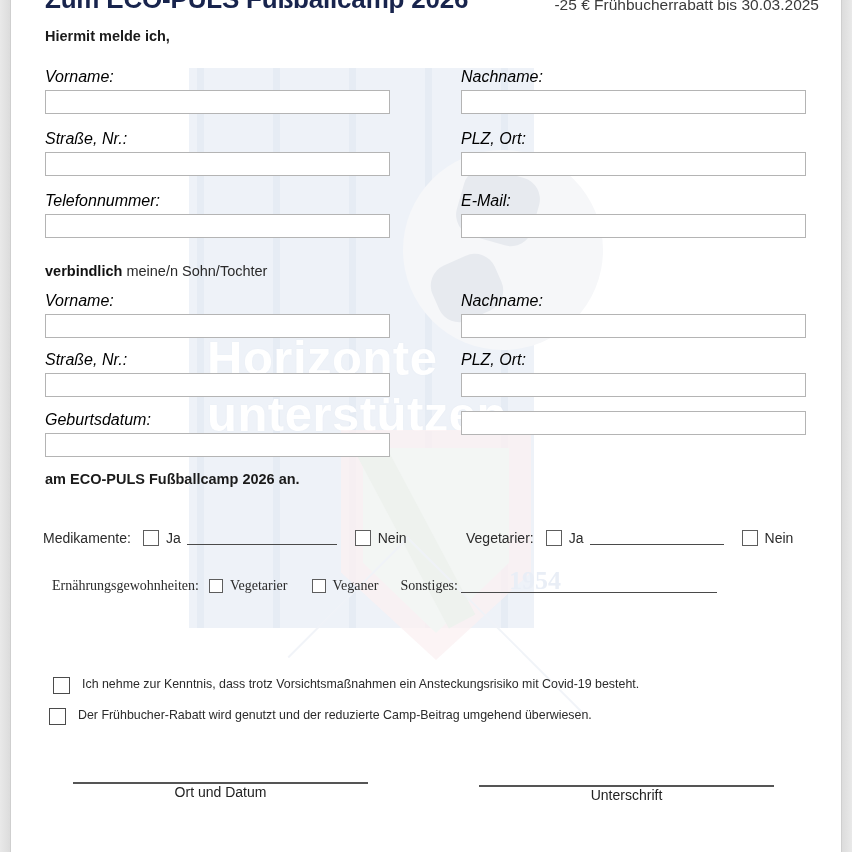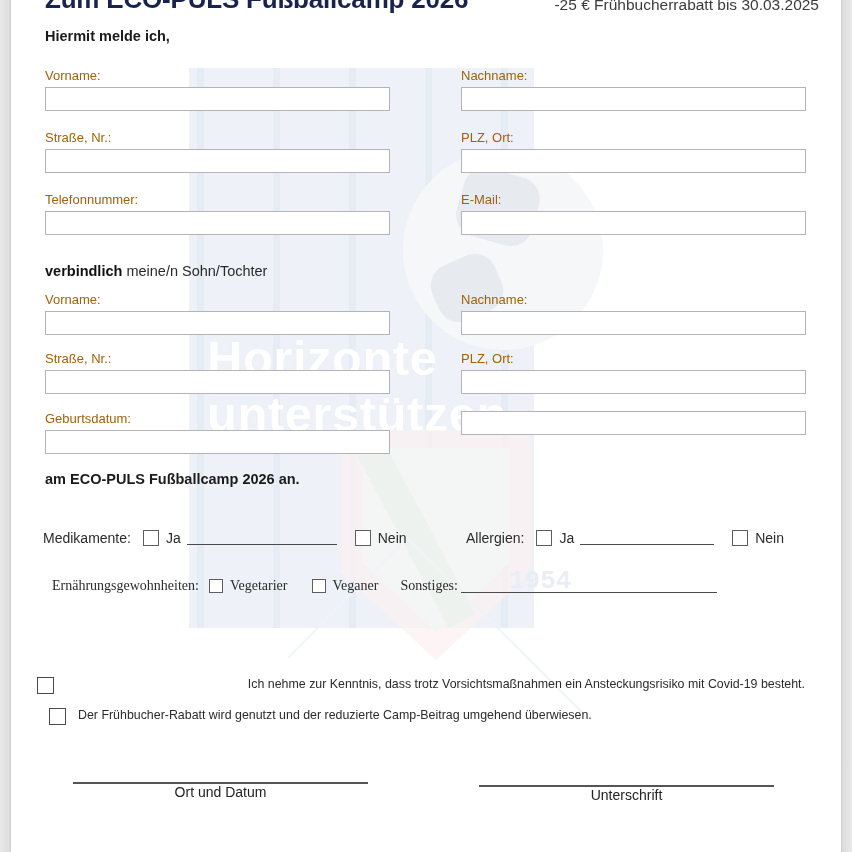--- a/index.html
+++ b/index.html
@@ -93,21 +93,21 @@
     width: 30px; height: 200px;
     background: #eef2ee;
     transform: rotate(-28deg);
     transform-origin: top left;
   }
   .wm-year {
     position: absolute;
     left: 498px; top: 566px;
     font-size: 26px; font-weight: 700;
     color: #e9eef6;
-    font-family: Liberation Mono, monospace;
+    font-family: Liberation Serif, serif;
   }
   .wm-vline {
     position: absolute; top: 68px; width: 7px; height: 560px;
     background: #e6ecf4;
   }
   .wm-chevron {
     position: absolute;
     left: 300px; top: 600px;
     width: 250px; height: 170px;
     border-left: 2px solid #f0f3f8;
@@ -152,25 +152,26 @@
   .lead3 {
     position: absolute;
     left: 34px; top: 471px;
     font-size: 14.5px;
     font-weight: 700;
     color: #1b1b1b;
   }
 
   .fld { position: absolute; }
   .fld .lbl {
-    font-size: 13px;
-    color: #a16207;
+    font-size: 16px;
+    color: #000000;
     display: block;
     margin-bottom: 4px;
     white-space: nowrap;
+    font-style: italic;
   }
   .fld input {
     display: block;
     width: 100%;
     height: 24px;
     border: 1px solid #b4b4b4;
     background: #ffffff;
     font-family: "Liberation Sans", sans-serif;
     font-size: 13px;
     padding: 0 5px;
@@ -306,39 +307,39 @@
       <div class="cbrow" style="left:32px; top:530px;">
         <span style="margin-right:12px">Medikamente:</span>
         <span class="cbox"></span>
         <span style="margin-left:7px">Ja</span>
         <span class="wline" style="width:150px; margin-left:6px;"></span>
         <span class="cbox" style="margin-left:18px"></span>
         <span style="margin-left:7px">Nein</span>
       </div>
 
       <div class="cbrow" style="left:455px; top:530px;">
-        <span style="margin-right:12px">Allergien:</span>
+        <span style="margin-right:12px">Vegetarier:</span>
         <span class="cbox"></span>
         <span style="margin-left:7px">Ja</span>
         <span class="wline" style="width:134px; margin-left:6px;"></span>
         <span class="cbox" style="margin-left:18px"></span>
         <span style="margin-left:7px">Nein</span>
       </div>
 
       <div class="cbrow" style="left:41px; top:578px;font-family:Liberation Serif, serif;">
         <span style="margin-right:10px">Ernährungsgewohnheiten:</span>
         <span class="cbox small"></span>
         <span style="margin-left:7px">Vegetarier</span>
         <span class="cbox small" style="margin-left:24px"></span>
         <span style="margin-left:7px">Veganer</span>
         <span style="margin-left:22px">Sonstiges:</span>
         <span class="wline" style="width:256px; margin-left:3px;"></span>
       </div>
 
-      <div class="consent" style="left:26px; top:676px; width:768px;justify-content:space-between;">
+      <div class="consent" style="left:42px; top:676px; width:768px;">
         <span class="cbox"></span>
         <span>Ich nehme zur Kenntnis, dass trotz Vorsichtsmaßnahmen ein Ansteckungsrisiko mit Covid-19 besteht.</span>
       </div>
       <div class="consent" style="left:38px; top:707px; width:768px;">
         <span class="cbox"></span>
         <span>Der Frühbucher-Rabatt wird genutzt und der reduzierte Camp-Beitrag umgehend überwiesen.</span>
       </div>
 
       <div class="sig" style="left:62px; top:782px; width:295px;">
         <div class="rule"></div>

